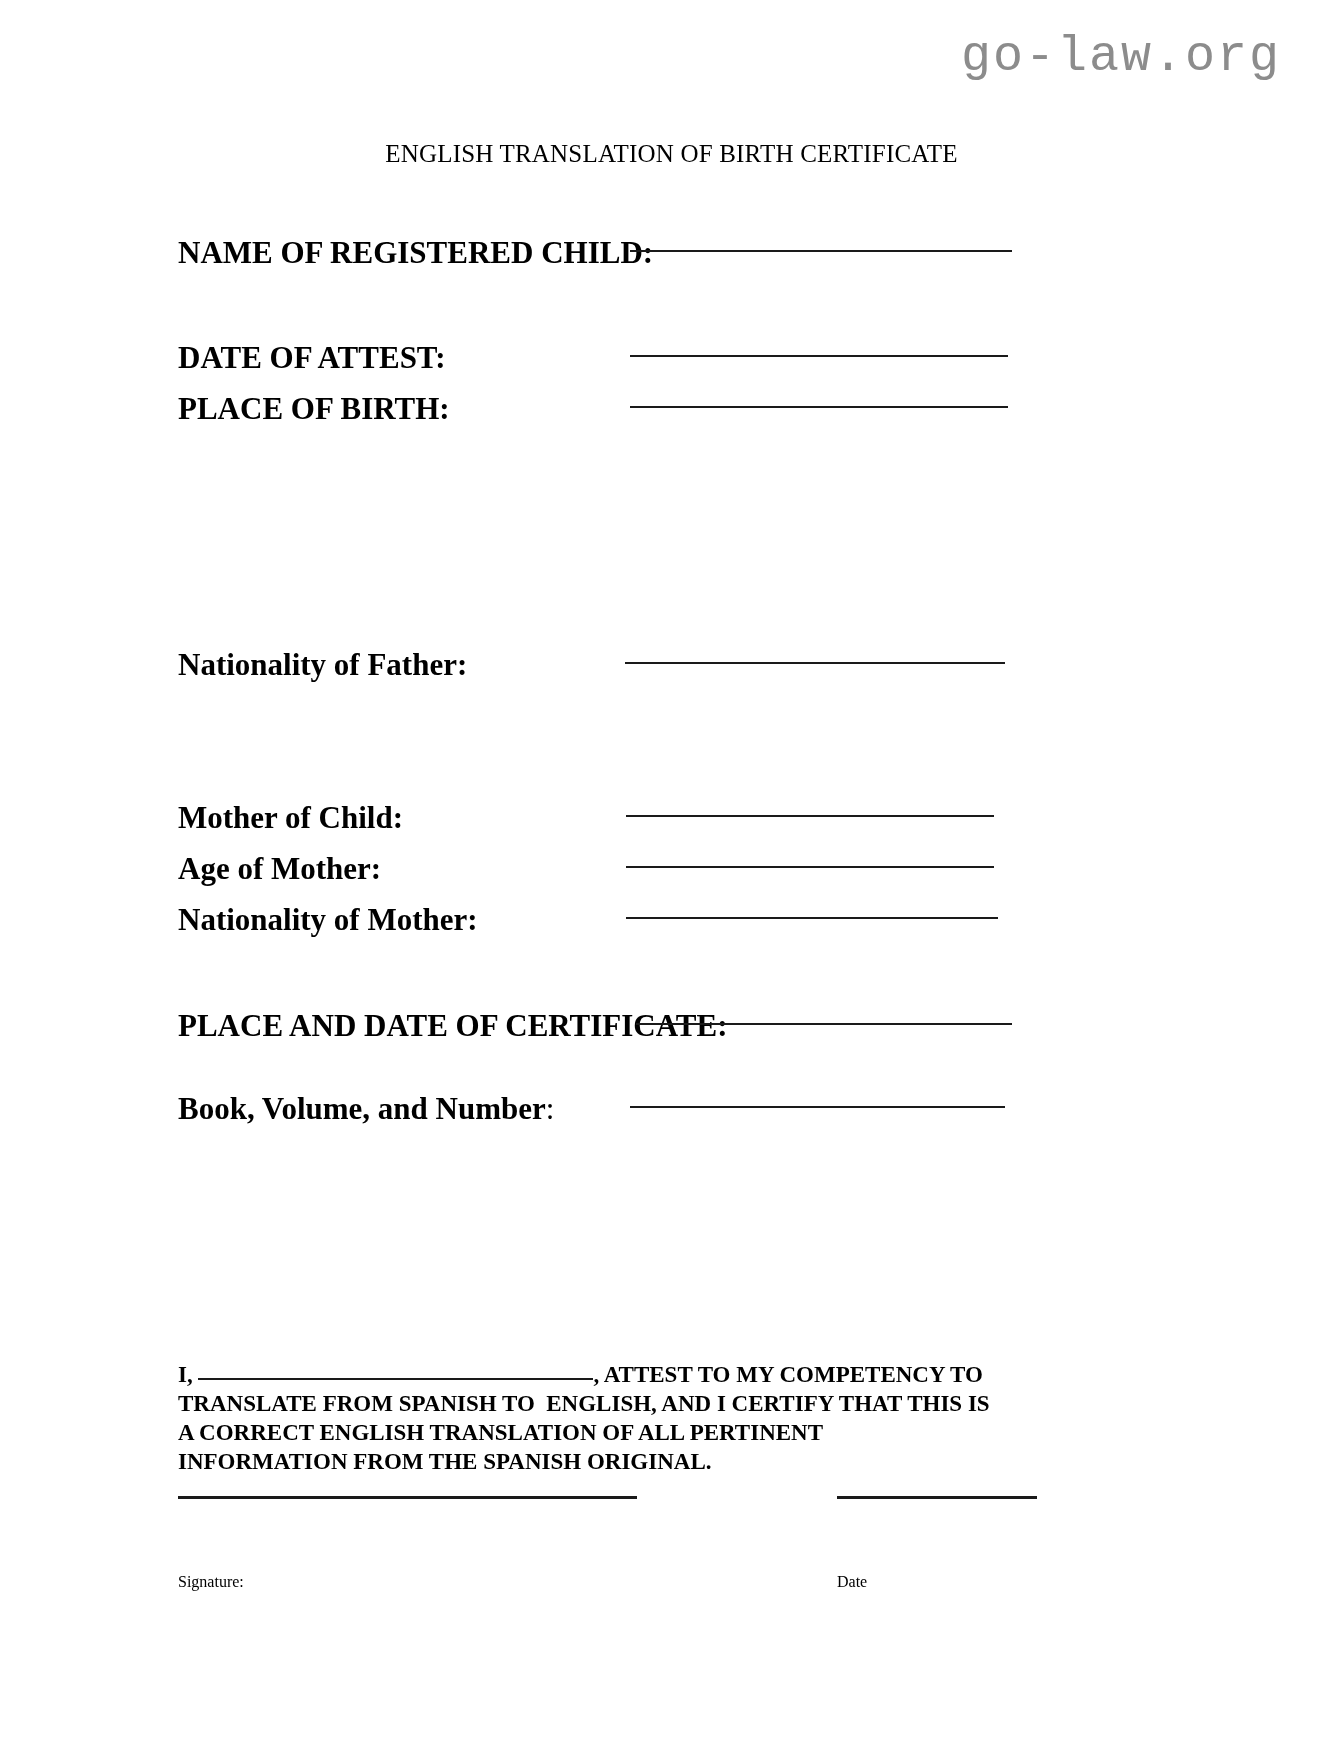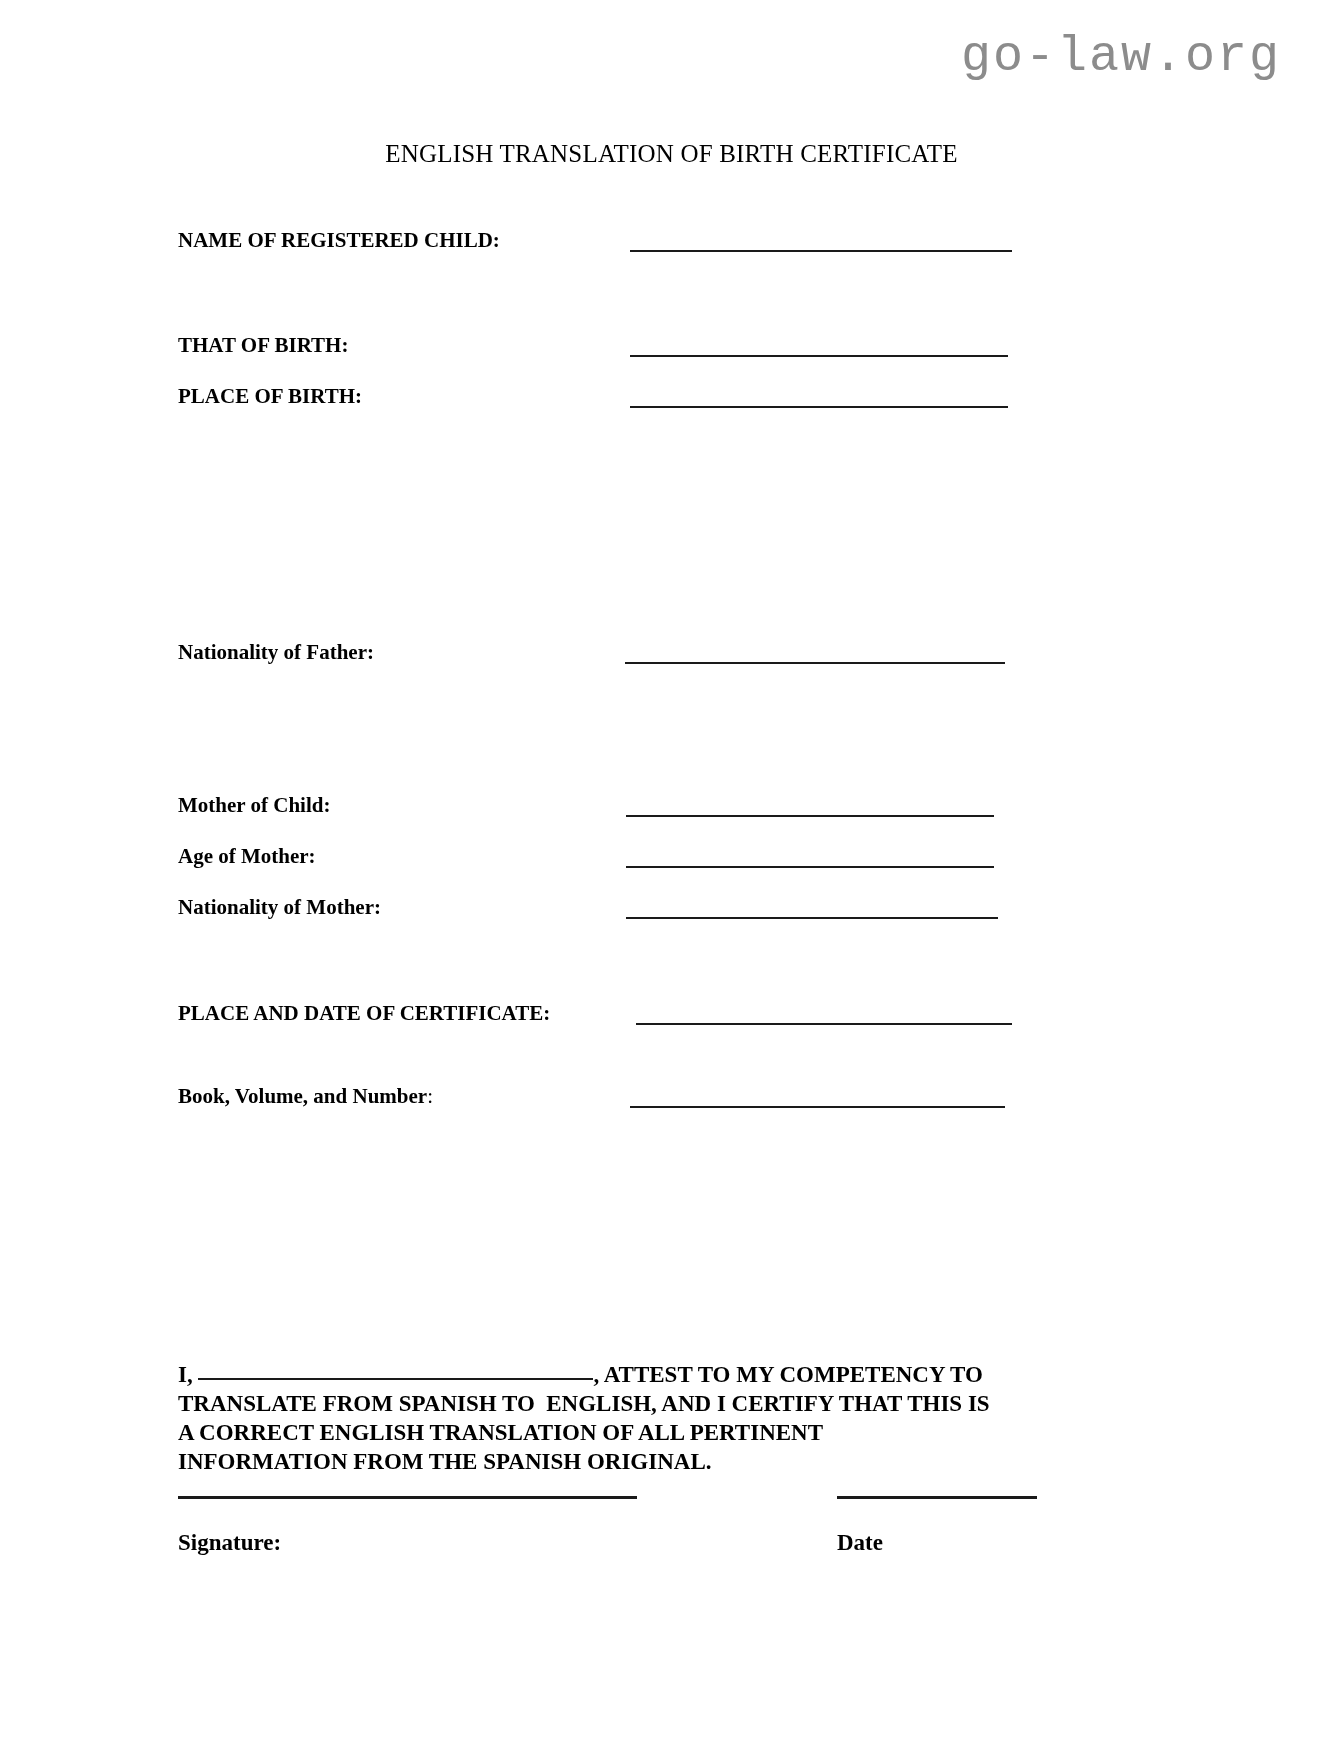--- a/index.html
+++ b/index.html
@@ -48,22 +48,22 @@
   
   .field-row {
     position: absolute;
     left: 178px;
     width: 1000px;
     height: 30px;
   }
   .field-label {
     position: absolute;
     left: 0;
-    top: 0;
-    font-size: 21px;
+    top: 13px;
+    font-size: 31px;
     font-weight: bold;
     white-space: nowrap;
     line-height: 28px;
   }
   .field-label .thin-colon {
     font-weight: normal;
   }
   .field-rule {
     position: absolute;
     top: 24px;
@@ -89,41 +89,42 @@
     height: 18px;
   }
 
   
   .sig-rule {
     position: absolute;
     border-bottom: 3px solid #1a1a1a;
   }
   .sig-label {
     position: absolute;
-    font-size: 23px;
-    font-weight: bold;
+    font-size: 16px;
+    font-weight: normal;
     white-space: nowrap;
+    margin-top: 43px;
   }
 </style>
 </head>
 <body>
 
 <div class="page">
 
   <div class="watermark">go-law.org</div>
 
   <div class="doc-title">ENGLISH TRANSLATION OF BIRTH CERTIFICATE</div>
 
   <div class="field-row" style="top:226px;">
     <span class="field-label">NAME OF REGISTERED CHILD:</span>
     <span class="field-rule" style="left:452px; width:382px;"></span>
   </div>
 
   <div class="field-row" style="top:331px;">
-    <span class="field-label">THAT OF BIRTH:</span>
+    <span class="field-label">DATE OF ATTEST:</span>
     <span class="field-rule" style="left:452px; width:378px;"></span>
   </div>
 
   <div class="field-row" style="top:382px;">
     <span class="field-label">PLACE OF BIRTH:</span>
     <span class="field-rule" style="left:452px; width:378px;"></span>
   </div>
 
 
 

